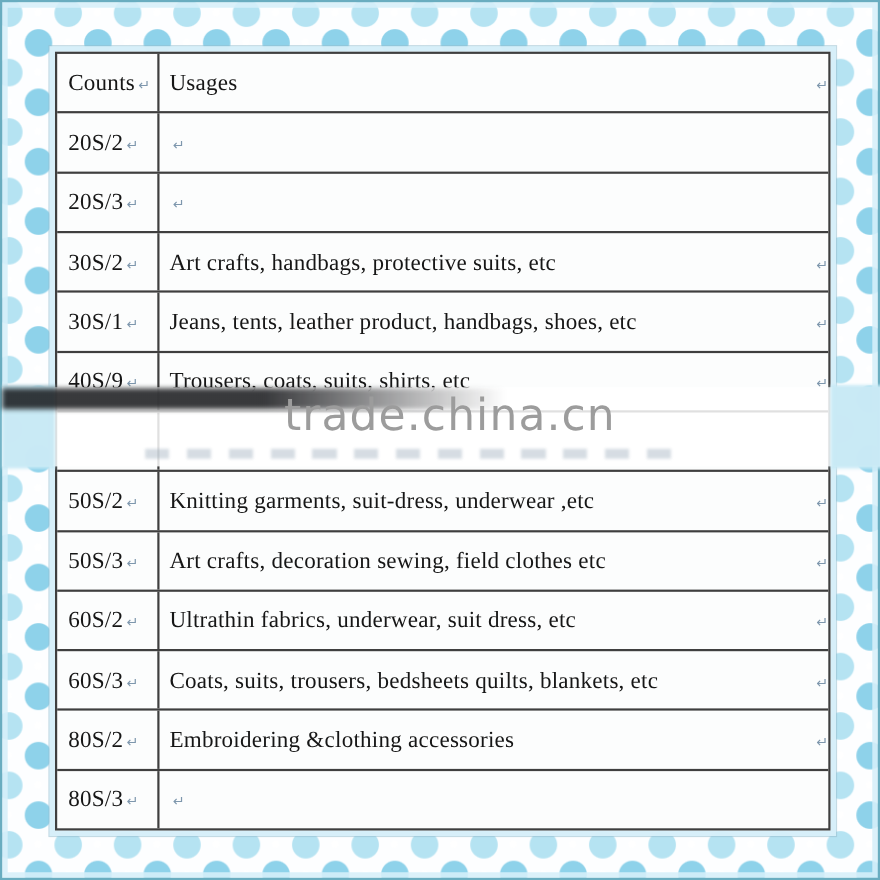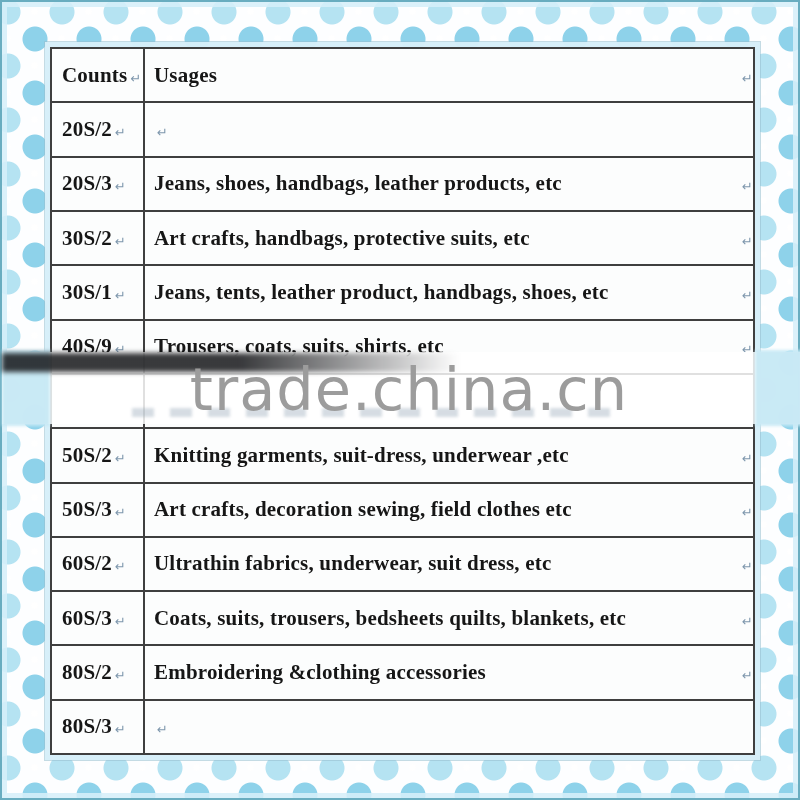--- a/index.html
+++ b/index.html
@@ -29,39 +29,39 @@
     position:absolute;left:48px;top:45px;width:705px;height:708px;box-sizing:border-box;
     background:#fcfdfd;border:2px solid var(--border);
     display:flex;flex-direction:column;
     box-shadow:0 0 0 5px rgba(216,240,250,.95), 0 0 0 6px rgba(150,190,205,.55);
   }
   .row{flex:1;display:flex;border-top:2px solid var(--border);min-height:0;}
   .row:first-child{border-top:none;}
   .cell{display:flex;align-items:center;box-sizing:border-box;overflow:hidden;}
   .cell.count{width:93px;flex:none;border-right:2px solid var(--border);padding-left:10px;}
   .cell.usage{flex:1;padding-left:9px;justify-content:space-between;}
-  .txt{font-weight:700;font-size:21px;color:var(--ink);letter-spacing:.2px;white-space:nowrap;}
+  .txt{font-weight:400;font-size:21px;color:var(--ink);letter-spacing:.2px;white-space:nowrap;}
   .mark{font-family:"DejaVu Sans",sans-serif;font-weight:400;font-size:13px;
         color:var(--mark);margin-left:3px;position:relative;top:3px;}
 
   
   .wm-band{position:absolute;left:0;top:350px;width:800px;height:72px;
            background:rgba(255,255,255,.84);z-index:5;}
   .streak{position:absolute;top:-2px;height:76px;background:#c7e9f5;filter:blur(1.5px);opacity:.95;}
   .streak.left{left:0;width:48px;}
   .streak.right{right:0;width:47px;}
   .smear{position:absolute;left:0;top:1px;width:458px;height:19px;
          background:linear-gradient(90deg, rgba(22,23,26,.85) 0 52%, rgba(22,23,26,0) 100%);
          filter:blur(2.5px);}
   .ghost{position:absolute;left:130px;top:56px;width:490px;height:9px;
          background:repeating-linear-gradient(90deg, rgba(130,150,170,.6) 0 22px, rgba(130,150,170,0) 22px 38px);
          filter:blur(1.5px);opacity:.55;}
   .wm-text{position:absolute;left:calc(50% + 7px);top:3px;transform:translateX(-50%);
            font-family:"DejaVu Sans","Liberation Sans",sans-serif;font-weight:400;
-           font-size:59px;color:var(--wm);letter-spacing:1px;white-space:nowrap;}
+           font-size:40px;color:var(--wm);letter-spacing:1px;white-space:nowrap;}
 </style>
 </head>
 <body>
 
 <div class="frame">
 
   <div class="panel" id="specs-table">
     <div class="row">
       <div class="cell count">
         <span class="txt">Counts</span>
@@ -81,21 +81,20 @@
         <div class="cell usage">
           <span class="mark">↵</span>
         </div>
       </div>
       <div class="row">
         <div class="cell count">
           <span class="txt">20S/3</span>
           <span class="mark">↵</span>
         </div>
         <div class="cell usage">
-          <span class="txt">Jeans, shoes, handbags, leather products, etc</span>
           <span class="mark">↵</span>
         </div>
       </div>
       <div class="row">
         <div class="cell count">
           <span class="txt">30S/2</span>
           <span class="mark">↵</span>
         </div>
         <div class="cell usage">
           <span class="txt">Art crafts, handbags, protective suits, etc</span>

